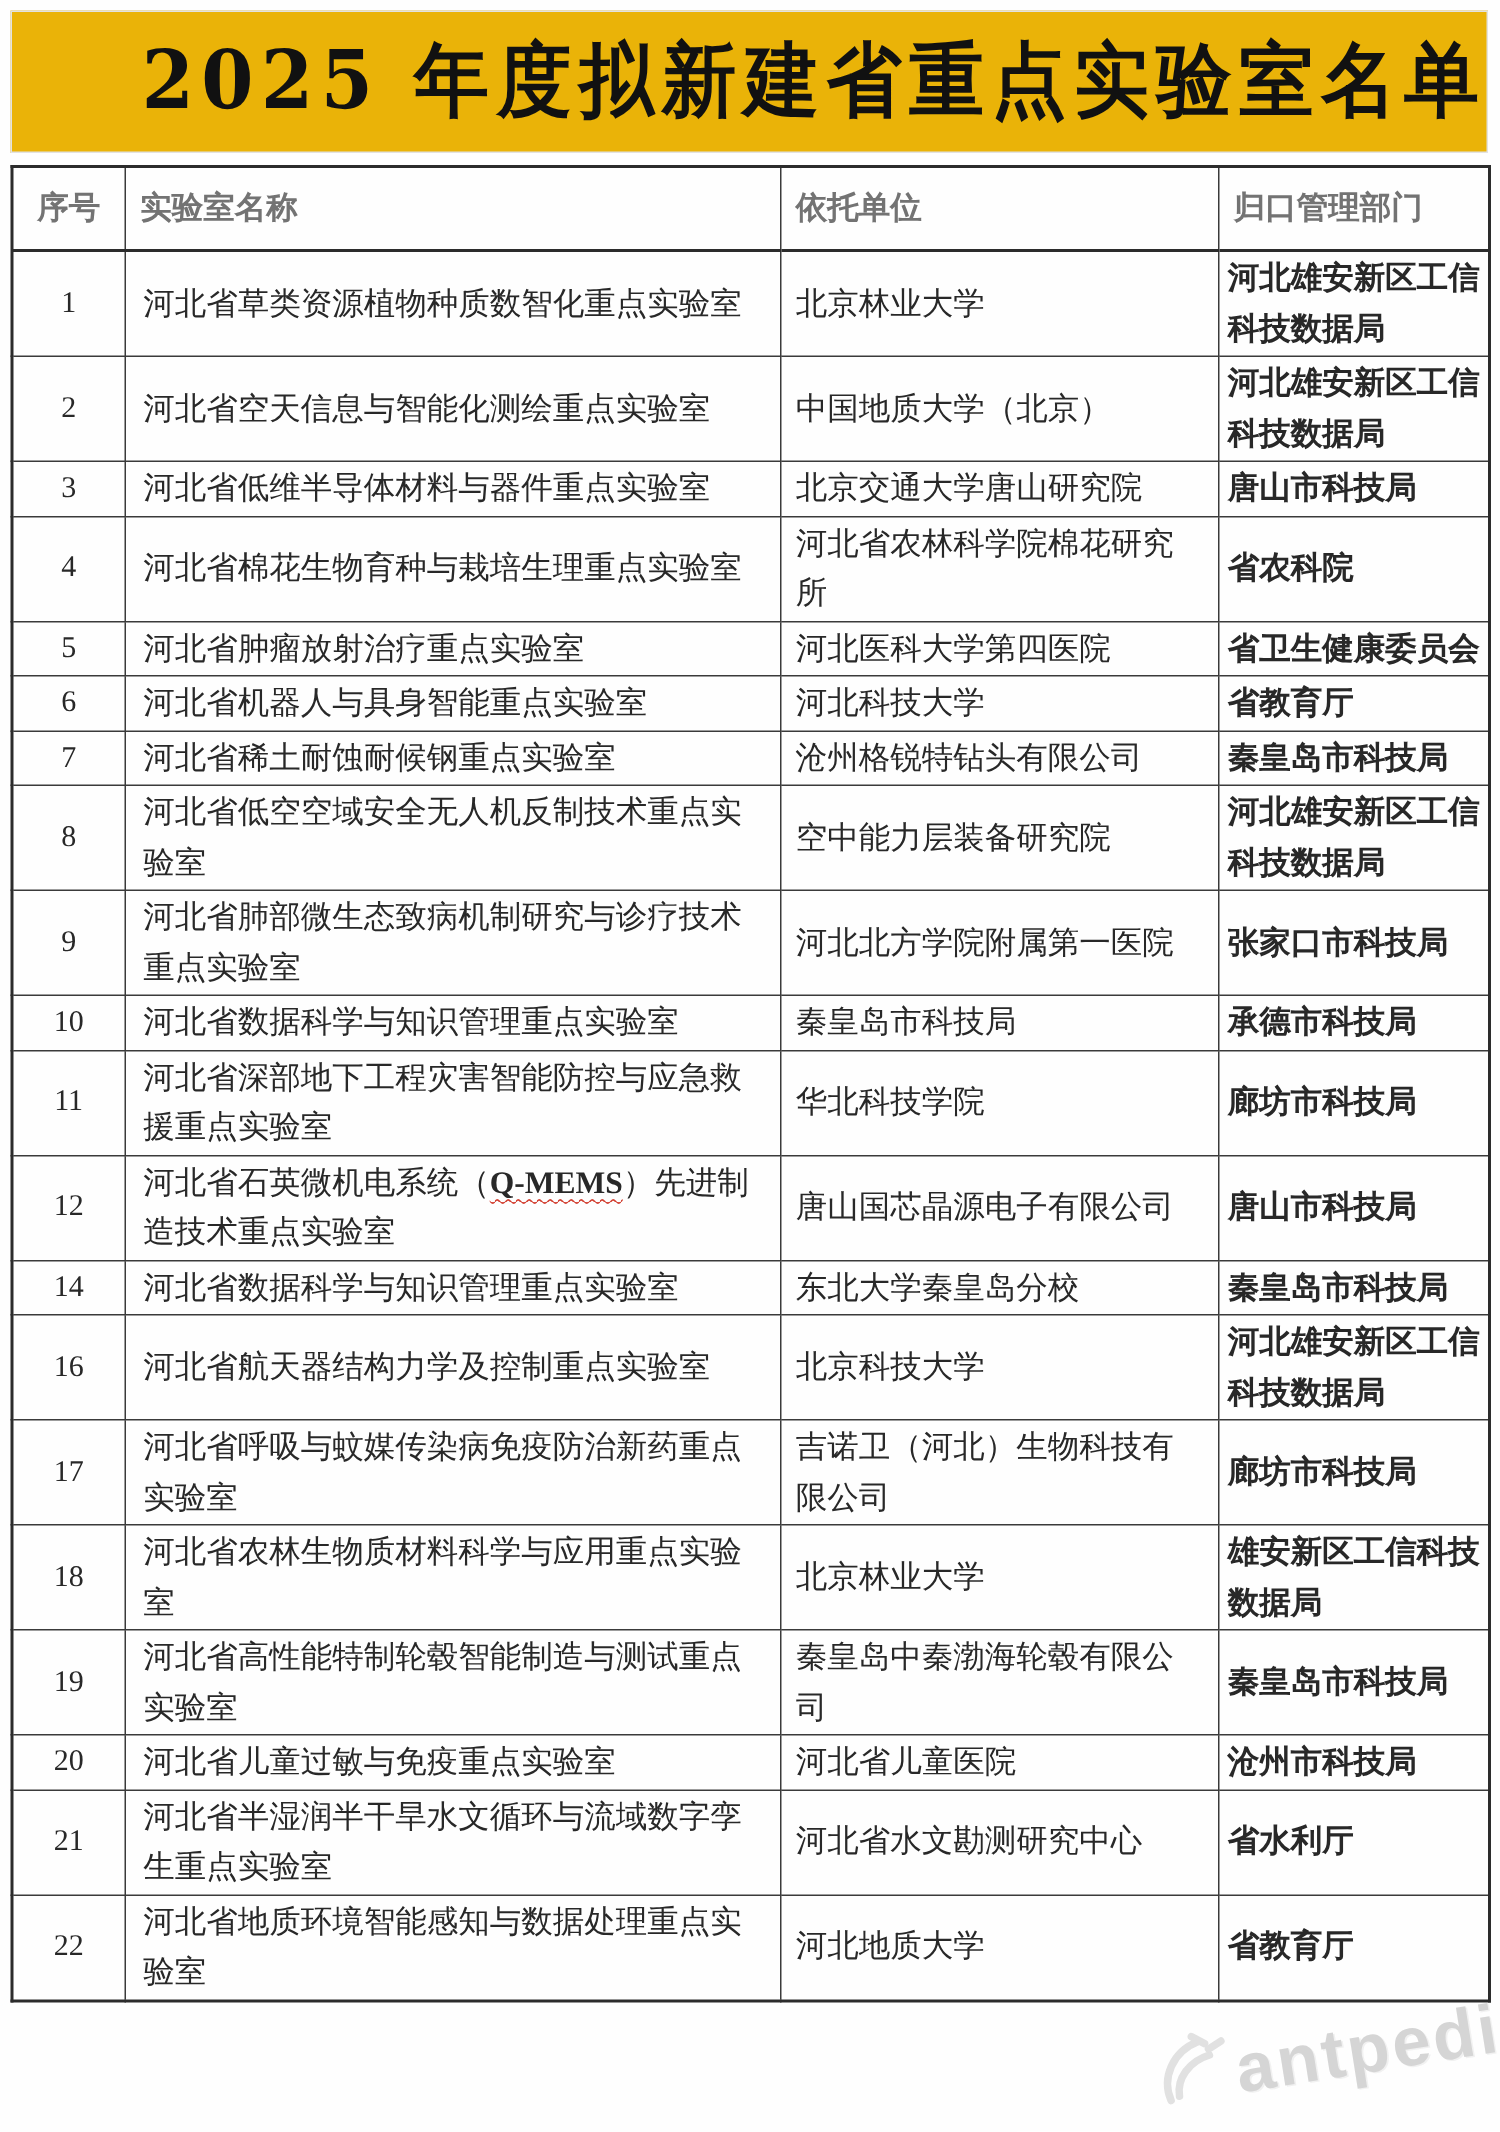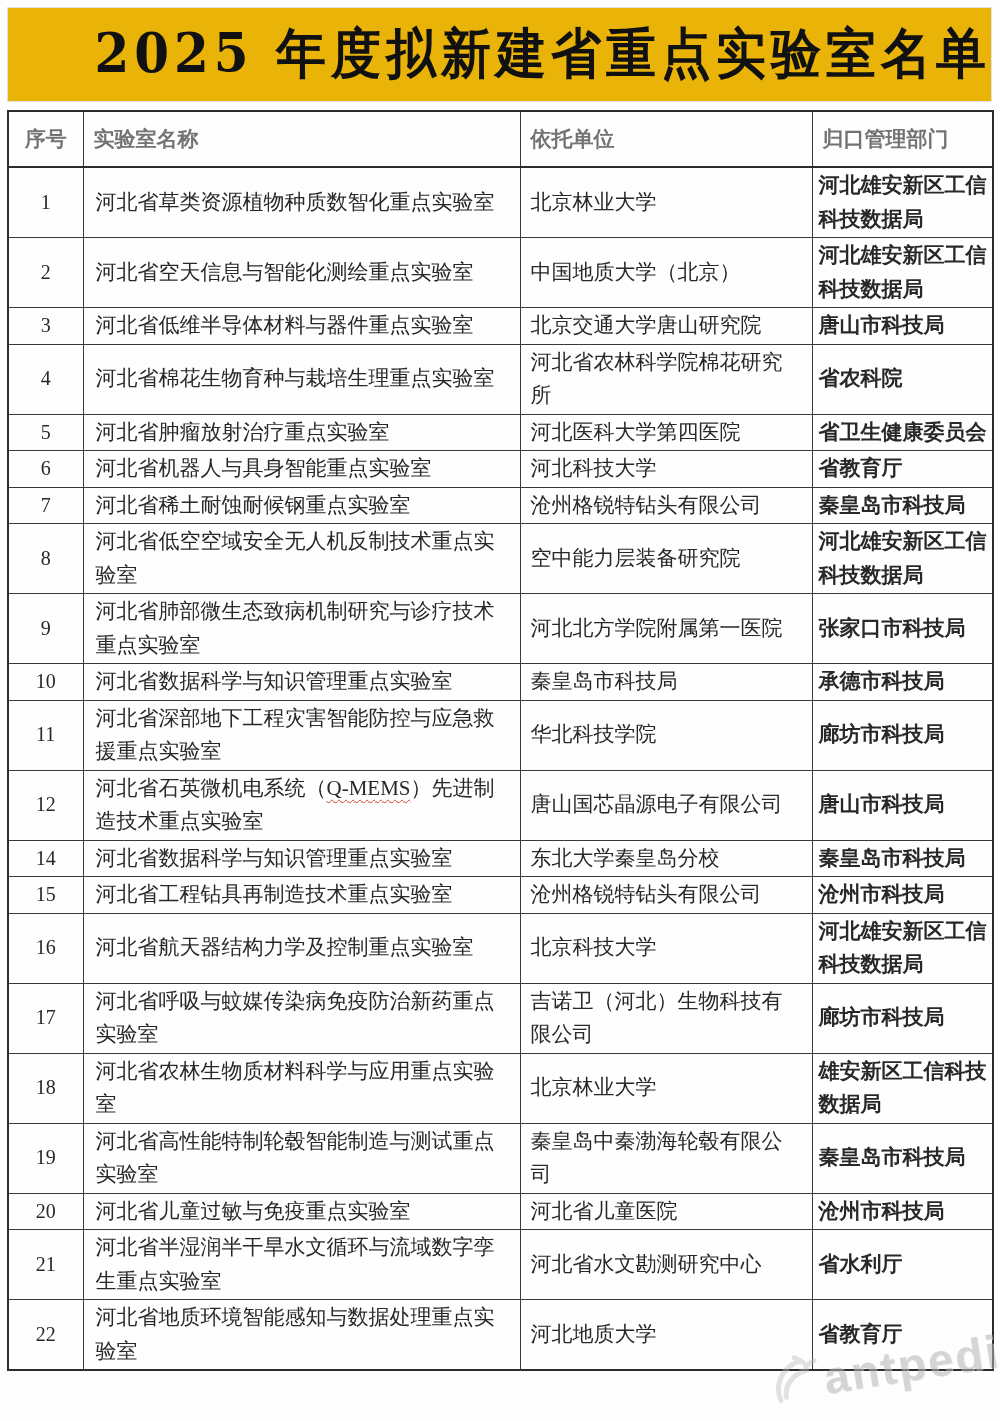--- a/index.html
+++ b/index.html
@@ -67,20 +67,21 @@
   td.cell-seq  { text-align: center; padding: 1px 2px; font-size: 20px; }
   td.cell-lab  { padding-left: 12px; padding-right: 14px; }
   td.cell-unit { padding-left: 10px; padding-right: 10px; }
   td.cell-dept { padding-left: 6px;  padding-right: 2px; font-weight: bold; }
   .squiggle {
     text-decoration: underline;
     text-decoration-style: wavy;
     text-decoration-color: #d23f31;
     text-decoration-thickness: 1px;
     text-underline-offset: 4px;
+    font-weight: bold;
   }
   .watermark {
     position: absolute;
     top: 1336px;
     right: -28px;
     transform: rotate(-9deg);
     display: flex;
     align-items: center;
     gap: 2px;
     opacity: 0.55;
@@ -194,26 +195,20 @@
           <td class="cell-unit">唐山国芯晶源电子有限公司</td>
           <td class="cell-dept">唐山市科技局</td>
         </tr>
         <tr>
           <td class="cell-seq">14</td>
           <td class="cell-lab">河北省数据科学与知识管理重点实验室</td>
           <td class="cell-unit">东北大学秦皇岛分校</td>
           <td class="cell-dept">秦皇岛市科技局</td>
         </tr>
         <tr>
-          <td class="cell-seq">15</td>
-          <td class="cell-lab">河北省工程钻具再制造技术重点实验室</td>
-          <td class="cell-unit">沧州格锐特钻头有限公司</td>
-          <td class="cell-dept">沧州市科技局</td>
-        </tr>
-        <tr>
           <td class="cell-seq">16</td>
           <td class="cell-lab">河北省航天器结构力学及控制重点实验室</td>
           <td class="cell-unit">北京科技大学</td>
           <td class="cell-dept">河北雄安新区工信科技数据局</td>
         </tr>
         <tr>
           <td class="cell-seq">17</td>
           <td class="cell-lab">河北省呼吸与蚊媒传染病免疫防治新药重点实验室</td>
           <td class="cell-unit">吉诺卫（河北）生物科技有限公司</td>
           <td class="cell-dept">廊坊市科技局</td>

